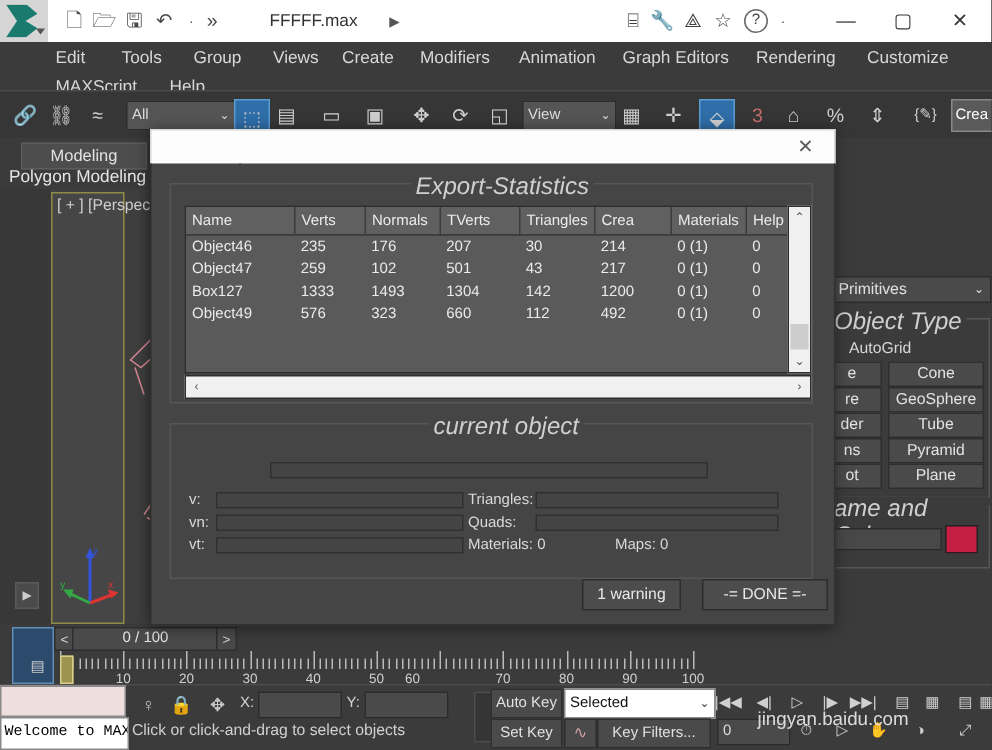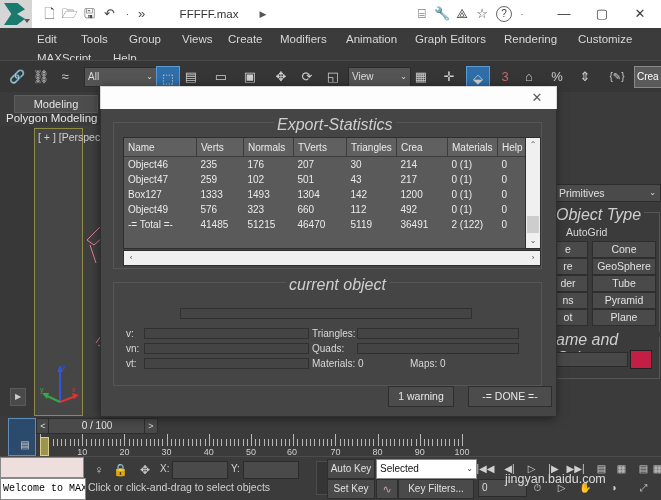--- a/index.html
+++ b/index.html
@@ -391,21 +391,21 @@
     <div class="tick" style="left: 409.12px; height: 7px;"></div>
     <div class="tick" style="left: 413.34px; height: 7px;"></div>
     <div class="tick" style="left: 417.56px; height: 7px;"></div>
     <div class="tick" style="left: 421.78px; height: 7px;"></div>
     <div class="tick" style="left: 426px; height: 12px;"></div>
     <div class="rnum" style="left: 46.2px;">10</div>
     <div class="rnum" style="left: 88.4px;">20</div>
     <div class="rnum" style="left: 130.6px;">30</div>
     <div class="rnum" style="left: 172.8px;">40</div>
     <div class="rnum" style="left: 215px;">50</div>
-    <div class="rnum" style="left: 256px;">60</div>
+    <div class="rnum" style="left: 239px;">60</div>
     <div class="rnum" style="left: 299.4px;">70</div>
     <div class="rnum" style="left: 341.6px;">80</div>
     <div class="rnum" style="left: 383.8px;">90</div>
     <div class="rnum" style="left: 426px;">100</div>
   </div>
 <div class="abs" id="playhead"></div>
 
 <div class="abs" id="statusbar"></div>
 <div class="abs" id="mini1"></div>
 <div class="abs" id="mini2">Welcome to MAX</div>
@@ -505,30 +505,20 @@
           <tr>
             <td>Object49</td>
             <td>576</td>
             <td>323</td>
             <td>660</td>
             <td>112</td>
             <td>492</td>
             <td>0 (1)</td>
             <td>0</td>
           </tr>
-          <tr>
-            <td>-= Total =-</td>
-            <td>41485</td>
-            <td>51215</td>
-            <td>46470</td>
-            <td>5119</td>
-            <td>36491</td>
-            <td>2 (122)</td>
-            <td>0</td>
-          </tr>
         </tbody>
       </table>
     </div>
 
     <div class="abs" id="vscroll">
       <div class="arrow" style="top:0">⌃</div>
       <div id="vthumb"></div>
       <div class="arrow" style="bottom:0">⌄</div>
     </div>
 

